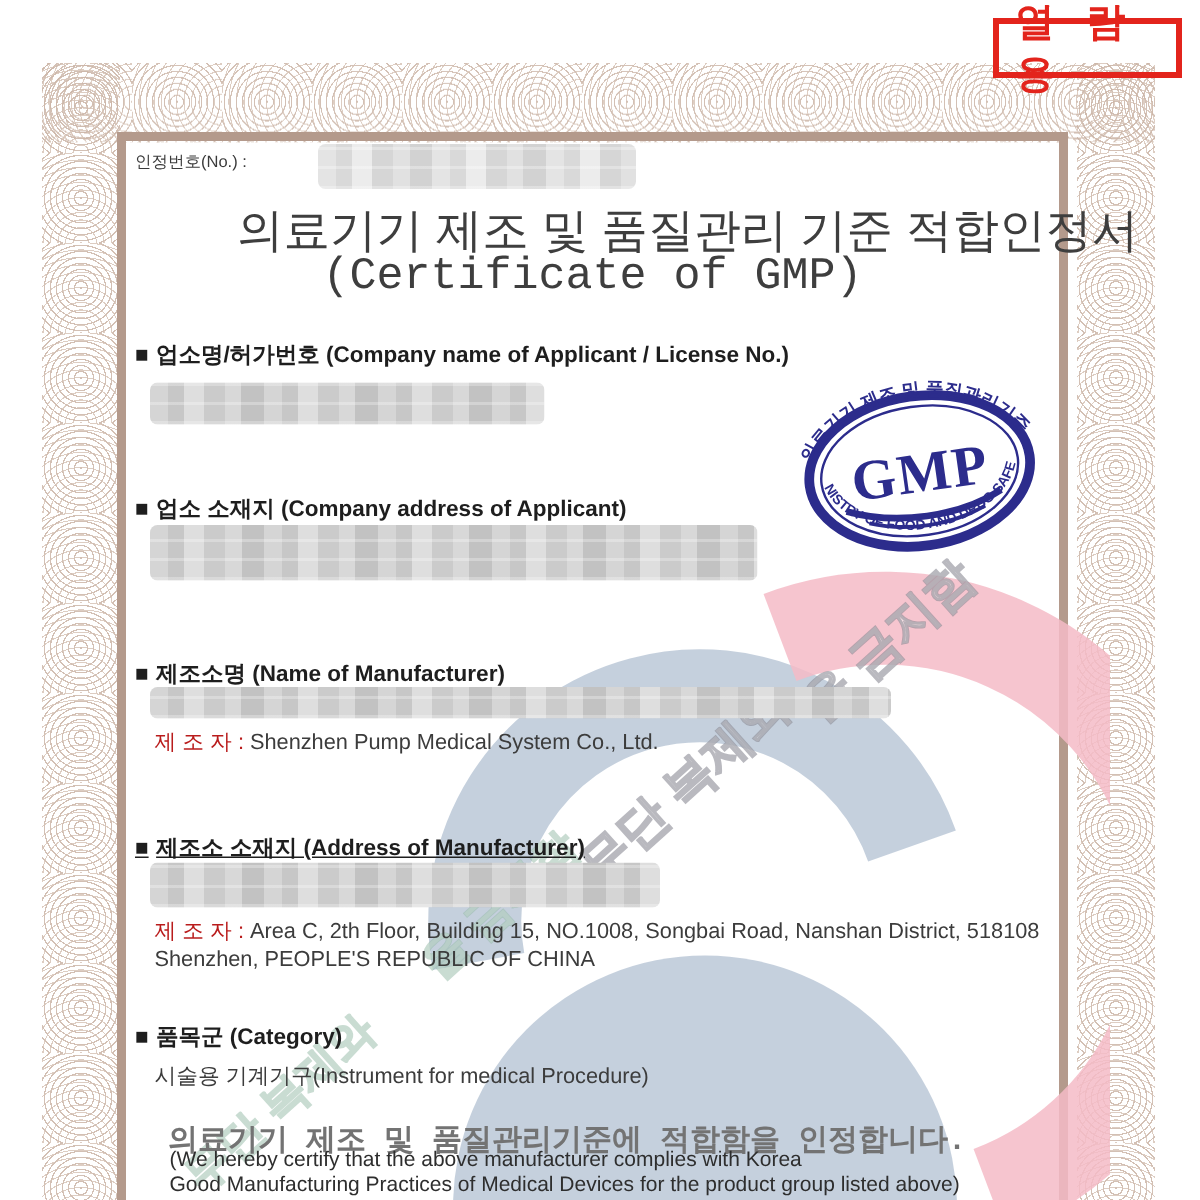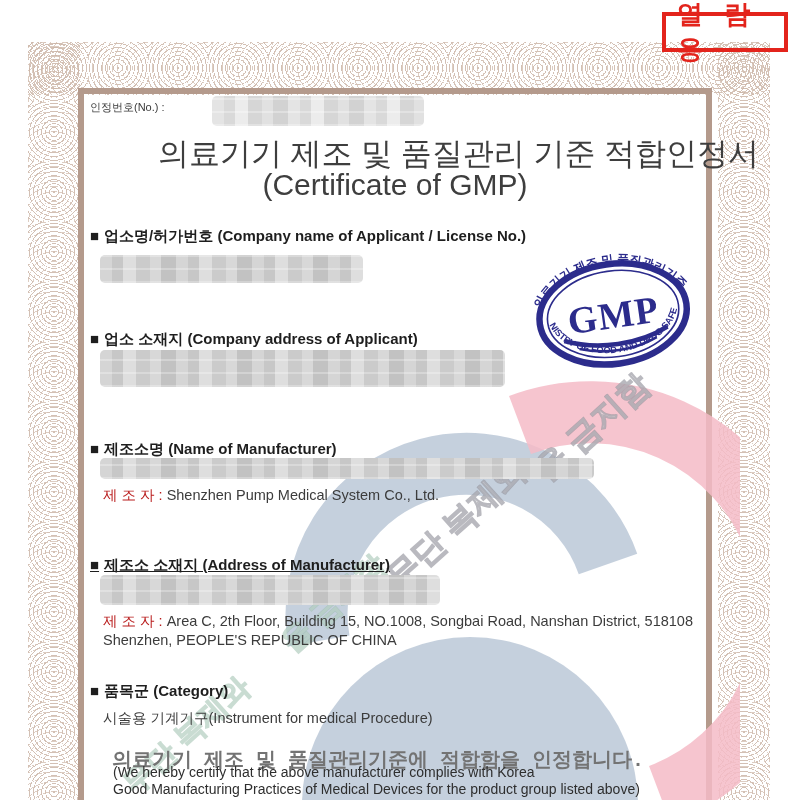--- a/index.html
+++ b/index.html
@@ -51,21 +51,21 @@
       repeating-linear-gradient(0deg,rgba(255,255,255,.28) 0 2px,transparent 2px 13px),
       repeating-linear-gradient(90deg,#d5d5d5 0 12px,#c7c7c7 12px 23px,#dedede 23px 36px,#cbcbcb 36px 50px,#d8d8d8 50px 61px,#c2c2c2 61px 76px);}
   .mosaic.light{background:
       repeating-linear-gradient(0deg,rgba(255,255,255,.30) 0 2px,transparent 2px 13px),
       repeating-linear-gradient(90deg,#e4e4e4 0 12px,#d9d9d9 12px 23px,#ececec 23px 36px,#d6d6d6 36px 50px,#e1e1e1 50px 61px,#d2d2d2 61px 76px);}
 
   
   .t{position:absolute;z-index:4;}
   .cert-no{left:90px;top:100px;font-size:11px;color:#3a3a3a;}
   .title-ko{left:78px;top:133px;width:761px;text-align:center;font-size:31px;font-weight:500;color:#3e3e3e;}
-  .title-en{left:78px;top:168px;width:634px;text-align:center;font-size:30px;font-weight:500;color:#3e3e3e;}
+  .title-en{left:78px;top:168px;width:634px;text-align:center;font-size:30px;font-weight:500;color:#3e3e3e;font-family:Liberation Mono, monospace;}
   .sec-h{font-size:15px;font-weight:700;color:#1e1e1e;}
   .sec-h .bullet{margin-right:5px;}
   .detail{font-size:14.5px;color:#3c3c3c;line-height:19px;}
   .detail .lbl{color:#b91c1c;margin-right:4px;margin-top:45px;}
   .stmt-ko{left:112px;top:746px;font-size:20px;font-weight:700;color:#737373;font-family:Liberation Mono, monospace;}
   .stmt-en{font-size:14px;color:#2e2e2e;}
 
   
   .seal{position:absolute;left:530px;top:244px;width:164px;height:124px;z-index:5;
     transform:rotate(-8deg);}

